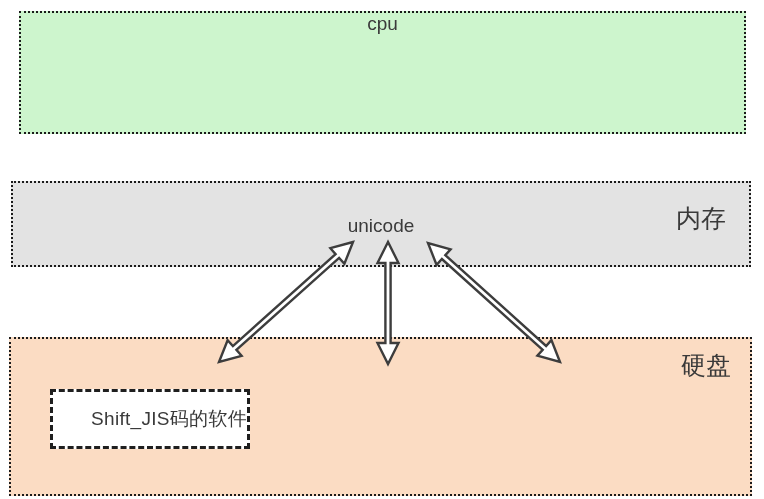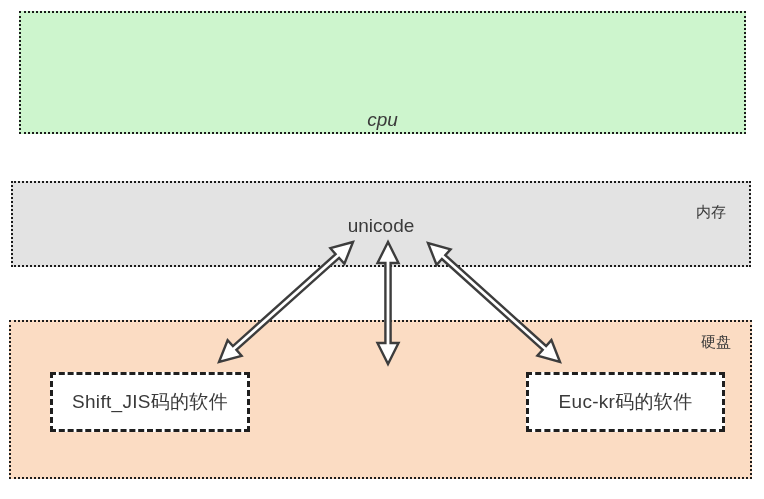--- a/index.html
+++ b/index.html
@@ -15,57 +15,57 @@
     background: var(--background, #ffffff);
     overflow: hidden;
   }
   .layer {
     position: absolute;
     border: 2px dotted var(--border, #1b1b1b);
   }
   .cpu-layer {
     left: 19px; top: 11px; width: 727px; height: 123px;
     background: var(--cpu-fill, #cdf5cd);
-    display: flex; align-items: flex-end; justify-content: center; font-style: italic;
+    display: flex; align-items: flex-start; justify-content: center;
   }
   .memory-layer {
     left: 11px; top: 181px; width: 740px; height: 86px;
     background: var(--memory-fill, #e3e3e3);
     padding-left: 9px;
   }
   .disk-layer {
-    left: 9px; top: 320px; width: 743px; height: 159px;
+    left: 9px; top: 337px; width: 743px; height: 159px;
     background: var(--disk-fill, #fbdcc3);
   }
   .layer-label {
     font-size: 19px;
     line-height: 1.2;
     color: var(--text, #3a3a3a);
   }
   .memory-layer .center-label {
     position: absolute;
     left: 0; right: 0;
     top: 32px;
     text-align: center;
   }
   .corner-tag {
     position: absolute;
-    font-size: 15px;
+    font-size: 25px;
     line-height: 1.2;
     color: var(--text, #3a3a3a);
   }
   .memory-layer .corner-tag { top: 20px; right: 23px; }
   .disk-layer .corner-tag { top: 11px; right: 19px; }
   .sw-box {
     position: absolute;
     top: 50px;
     height: 60px;
     background: var(--box-fill, #ffffff);
     border: 3px dashed var(--dash-border, #1f1f1f);
-    display: flex; align-items: center; justify-content: center;
+    display: flex; align-items: center; justify-content: flex-end;
   }
   .sw-box span {
     font-size: 19px;
     letter-spacing: 0.3px;
     color: var(--text, #3a3a3a);
     white-space: nowrap;
   }
   .sw-1 { left: 39px;  width: 200px; }
   .sw-2 { left: 279px; width: 202px; }
   .sw-3 { left: 515px; width: 199px; }
@@ -91,23 +91,20 @@
   </div>
 
   <div class="layer disk-layer">
     <span class="corner-tag">硬盘</span>
 
     <div class="sw-box sw-1">
       <span>Shift_JIS码的软件</span>
     </div>
 
 
-    <div class="sw-box sw-3">
-      <span>Euc-kr码的软件</span>
-    </div>
   </div>
 
   <svg id="arrows" viewBox="0 0 764 499" xmlns="http://www.w3.org/2000/svg">
       <polygon points="353.0,242.0 330.4,248.2 335.6,254.1 232.9,346.1 227.6,340.2 219.0,362.0 241.6,355.8 236.4,349.9 339.1,257.9 344.4,263.8" fill="#ffffff" stroke="#3d3d3d" stroke-width="2.4" stroke-linejoin="miter"></polygon>
       <polygon points="388.0,242.0 377.5,263.0 385.4,263.0 385.4,343.0 377.5,343.0 388.0,364.0 398.5,343.0 390.6,343.0 390.6,263.0 398.5,263.0" fill="#ffffff" stroke="#3d3d3d" stroke-width="2.4" stroke-linejoin="miter"></polygon>
       <polygon points="428.0,243.0 436.6,264.9 441.9,259.0 542.7,349.9 537.4,355.7 560.0,362.0 551.4,340.1 546.1,346.0 445.3,255.1 450.6,249.3" fill="#ffffff" stroke="#3d3d3d" stroke-width="2.4" stroke-linejoin="miter"></polygon>
     </svg>
 
 </div>
 

